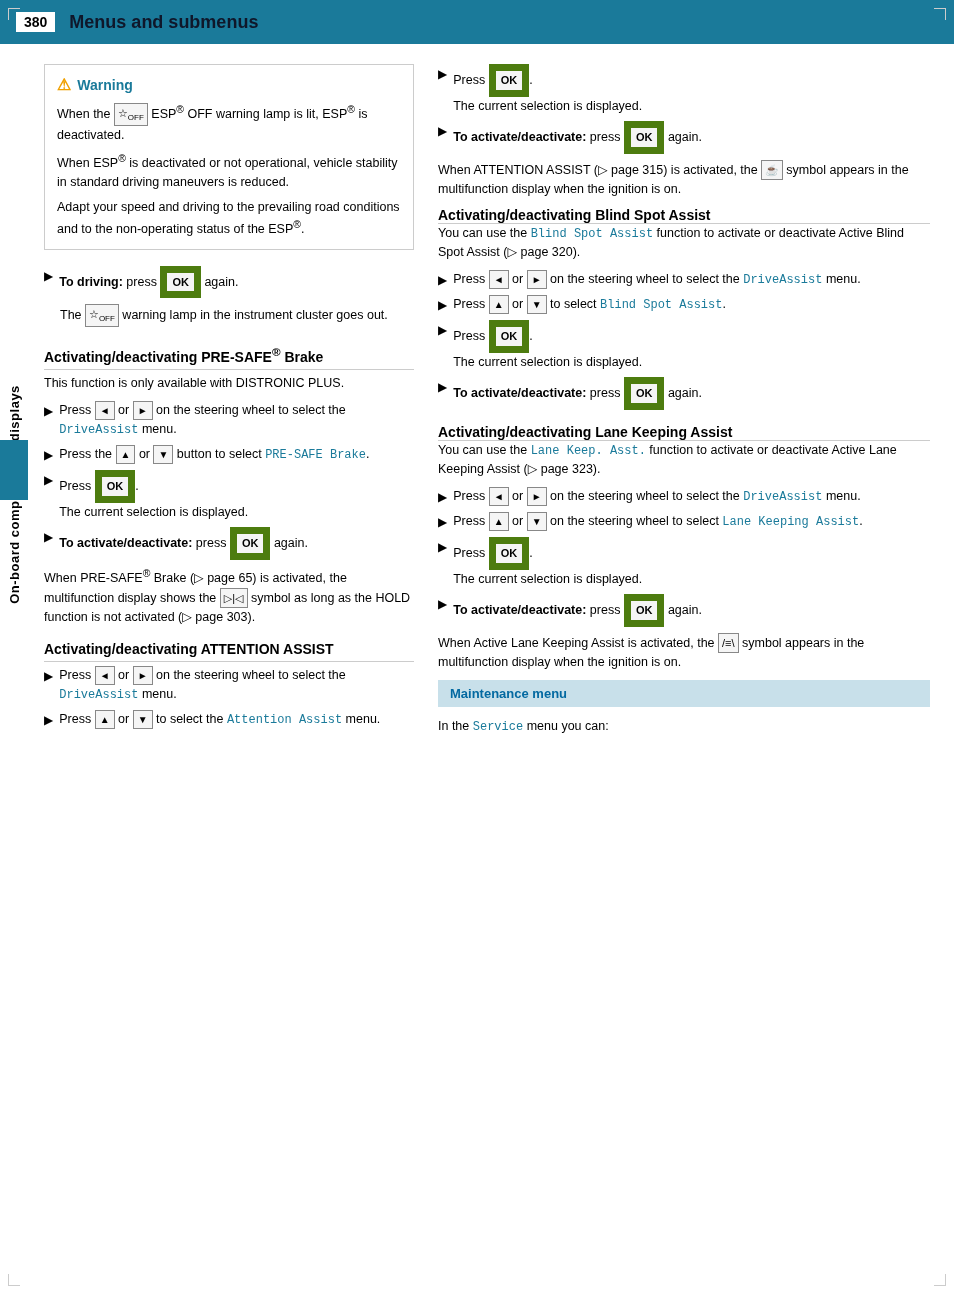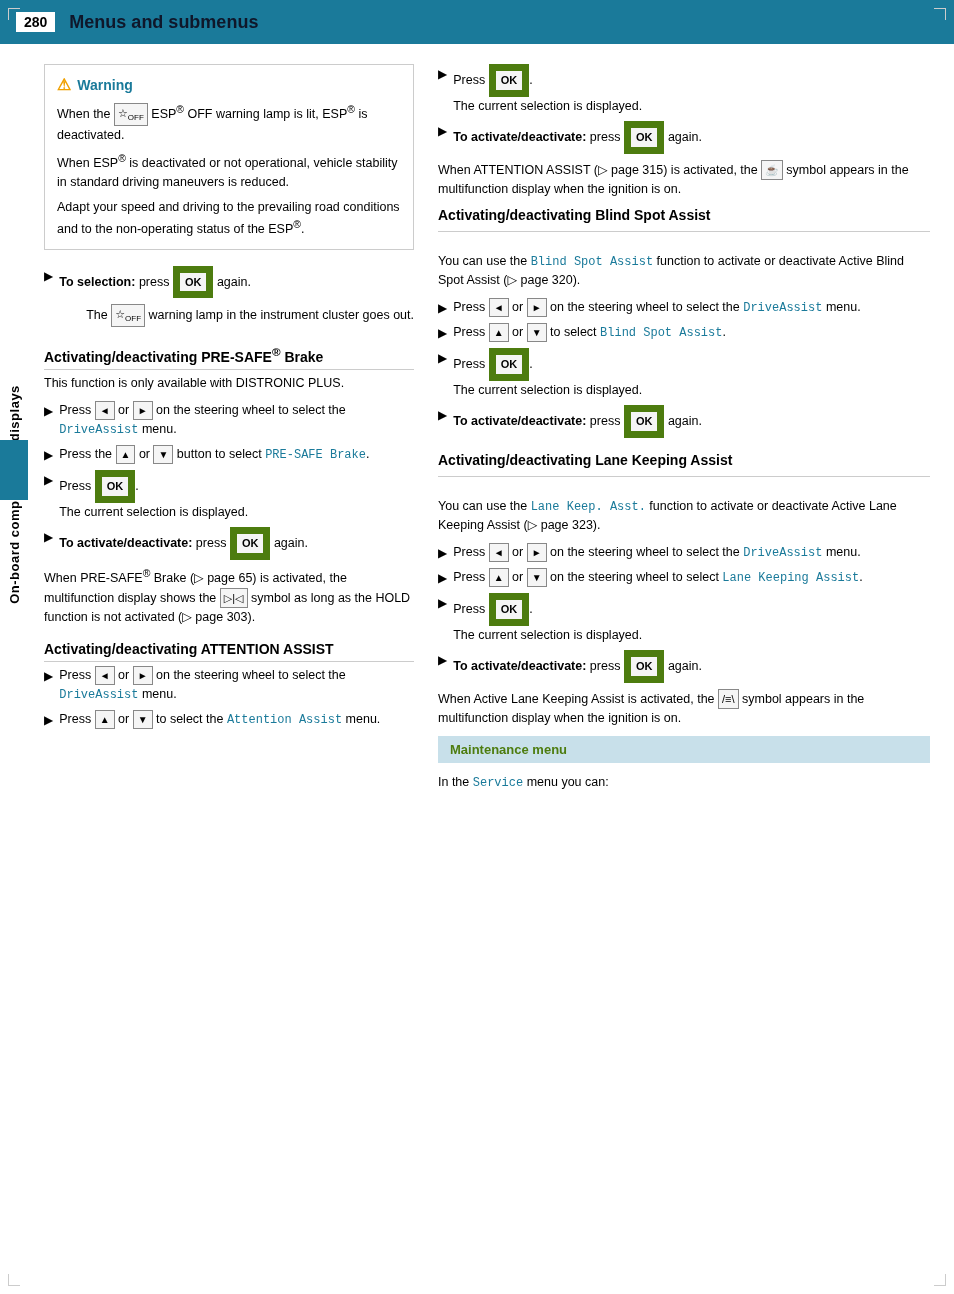--- a/index.html
+++ b/index.html
@@ -170,22 +170,22 @@
     .section-heading {
       font-size: 14px;
       font-weight: bold;
       margin: 14px 0 4px 0;
       padding-bottom: 4px;
       border-bottom: 1px solid #ccc;
     }
     .section-heading-right {
       font-size: 14px;
       font-weight: bold;
-      margin: 0 0 20px 0;
-      padding-bottom: 8px;
+      margin: 0 0 0 0;
+      padding-bottom: 0;
       border-bottom: 1px solid #ccc;
     }
 
     
     p.para {
       font-size: 12.5px;
       line-height: 1.5;
       margin-bottom: 8px;
     }
 
@@ -197,41 +197,40 @@
       text-align: right;
     }
 
     
     .maintenance-box {
       background: #c8e0ea;
       padding: 6px 12px;
       font-weight: bold;
       font-size: 13px;
       margin-bottom: 10px;
-      color: #4d7c0f;
+      color: #0369a1;
     }
 
     .indent-text {
       margin-left: 16px;
       font-size: 12.5px;
       line-height: 1.5;
       margin-bottom: 18px;
-      text-align: right;
     }
   </style>
 </head>
 <body>
 
 <div class="corner-mark corner-tl"></div>
 <div class="corner-mark corner-tr"></div>
 <div class="corner-mark corner-bl"></div>
 <div class="corner-mark corner-br"></div>
 
 <div class="header">
-  <div class="page-number">280</div>
+  <div class="page-number">380</div>
   <div class="header-title">Menus and submenus</div>
 </div>
 
 <div class="sidebar-label">
   <div class="sidebar-label-text">On-board computer and displays</div>
 </div>
 <div class="sidebar-blue-block"></div>
 
 <div class="content">
 
@@ -249,21 +248,21 @@
         When ESP<sup>®</sup> is deactivated or not operational, vehicle stability in standard driving maneuvers is reduced.
       </p>
       <p>
         Adapt your speed and driving to the prevailing road conditions and to the non-operating status of the ESP<sup>®</sup>.
       </p>
     </div>
 
     <div class="bullet-item">
       <span class="bullet-arrow">▶</span>
       <span class="bullet-text">
-        <span class="bold-label">To selection:</span> press <span class="ok-box">OK</span> again.
+        <span class="bold-label">To driving:</span> press <span class="ok-box">OK</span> again.
       </span>
     </div>
     <div class="indent-text">
       The <span class="icon-box">☆<sub style="font-size:8px">OFF</sub></span> warning lamp in the instrument cluster goes out.
     </div>
 
     <div class="section-heading">Activating/deactivating PRE-SAFE<sup>®</sup> Brake</div>
     <p class="para">This function is only available with DISTRONIC PLUS.</p>
 
     <div class="bullet-item">

